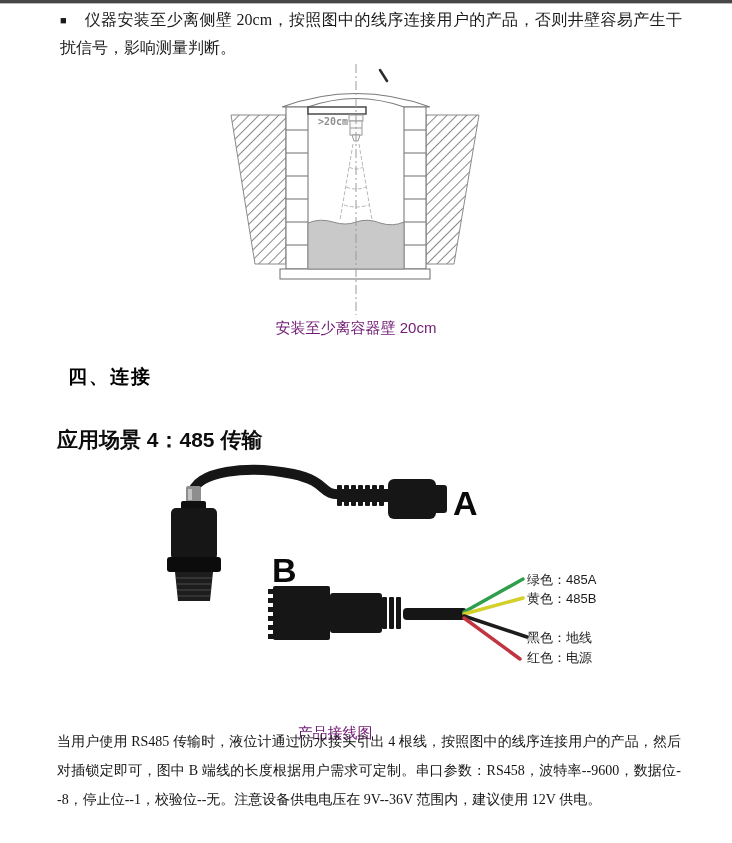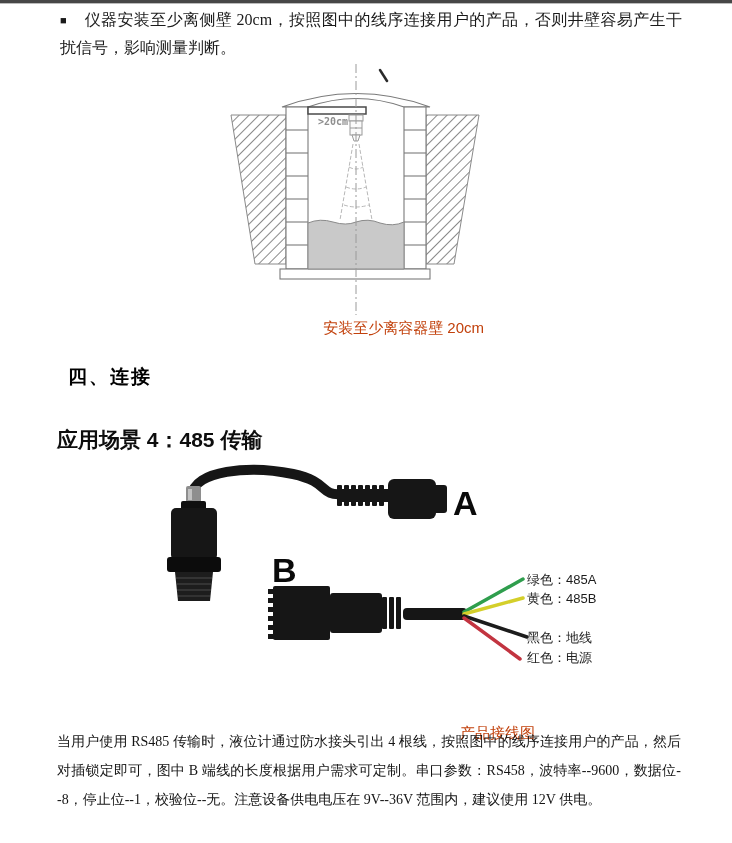--- a/index.html
+++ b/index.html
@@ -19,21 +19,21 @@
     position:absolute;left:60px;top:6px;width:622px;
     font-size:16px;line-height:28px;text-align:justify;
   }
   .note-item .bullet{
     float:left;font-size:11px;line-height:28px;margin-right:18px;
     font-family:"Liberation Sans",sans-serif;
   }
   .figure-well{position:absolute;left:228px;top:62px;width:254px;height:256px;}
   .caption{
     font-family:"Liberation Sans","DejaVu Sans",sans-serif;
-    font-size:15px;color:#c2410c;text-align:right;
+    font-size:15px;color:#701a75;text-align:center;
   }
   .caption-well{position:absolute;left:228px;top:319px;width:256px;}
   .section-heading{
     position:absolute;left:68px;top:364px;
     font-family:"Liberation Sans","DejaVu Sans",sans-serif;
     font-size:19px;font-weight:bold;letter-spacing:2px;color:#000000;
   }
   .scenario-subheading{
     position:absolute;left:57px;top:426px;
     font-family:"Liberation Sans","DejaVu Sans",sans-serif;

